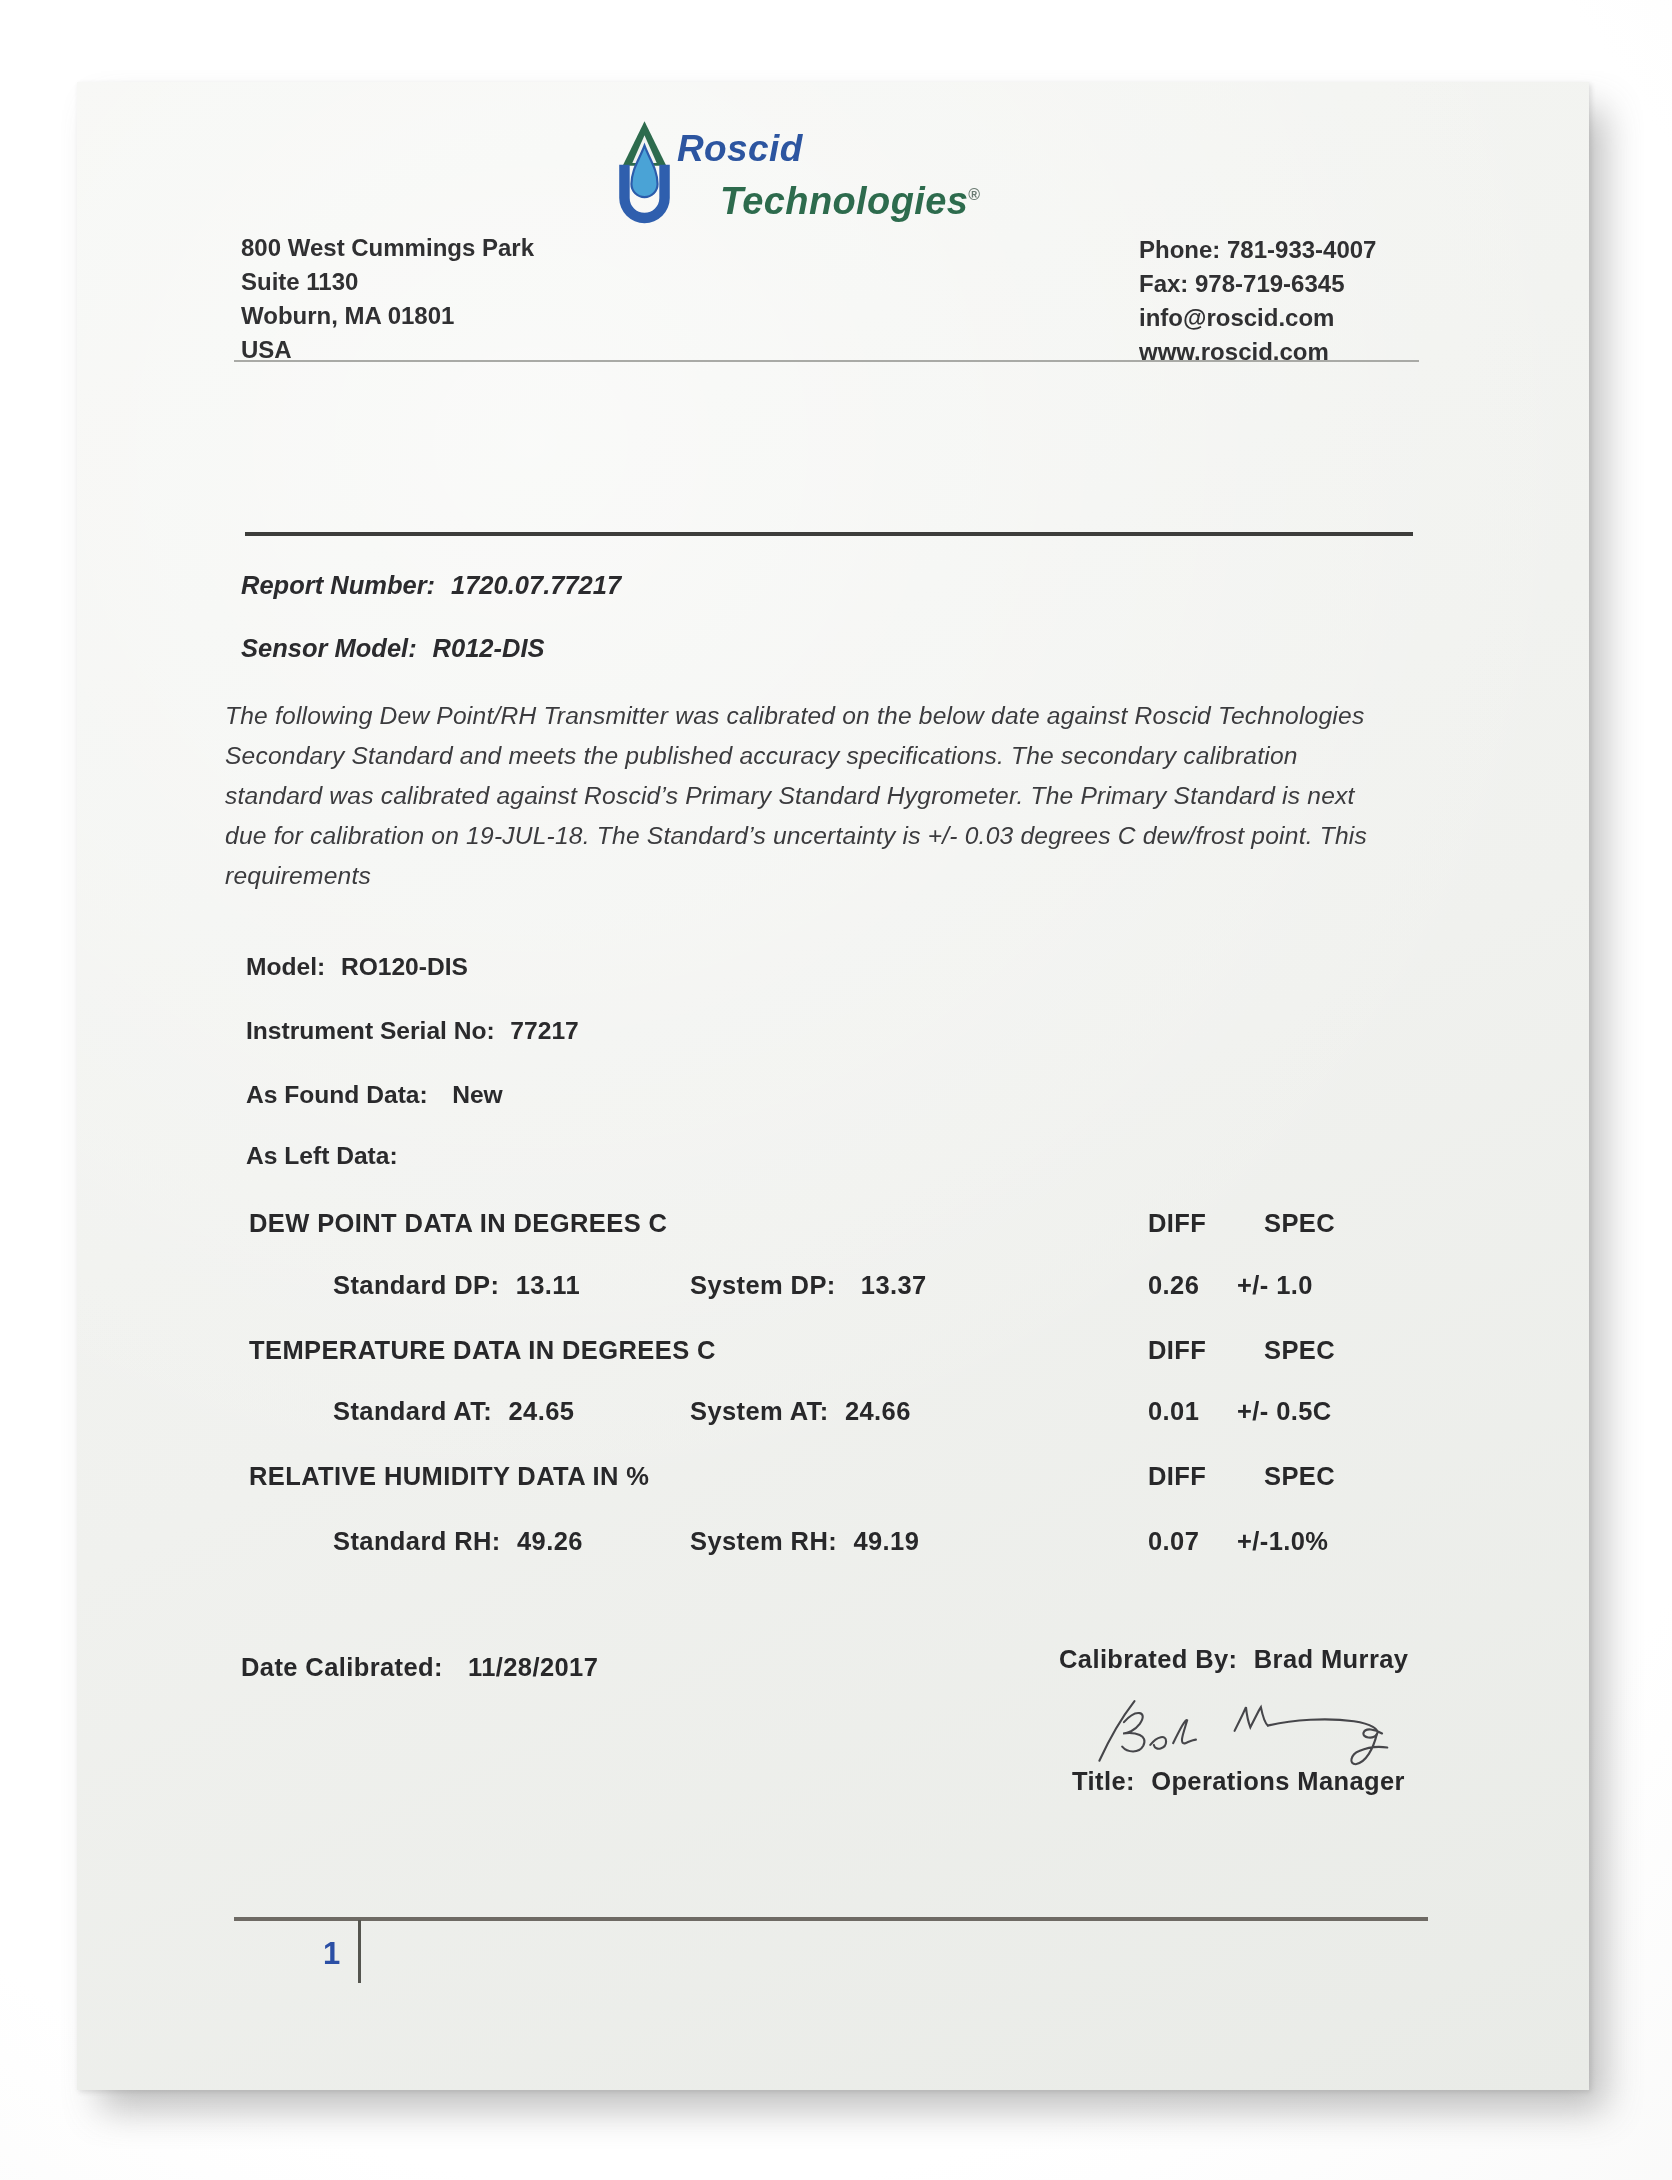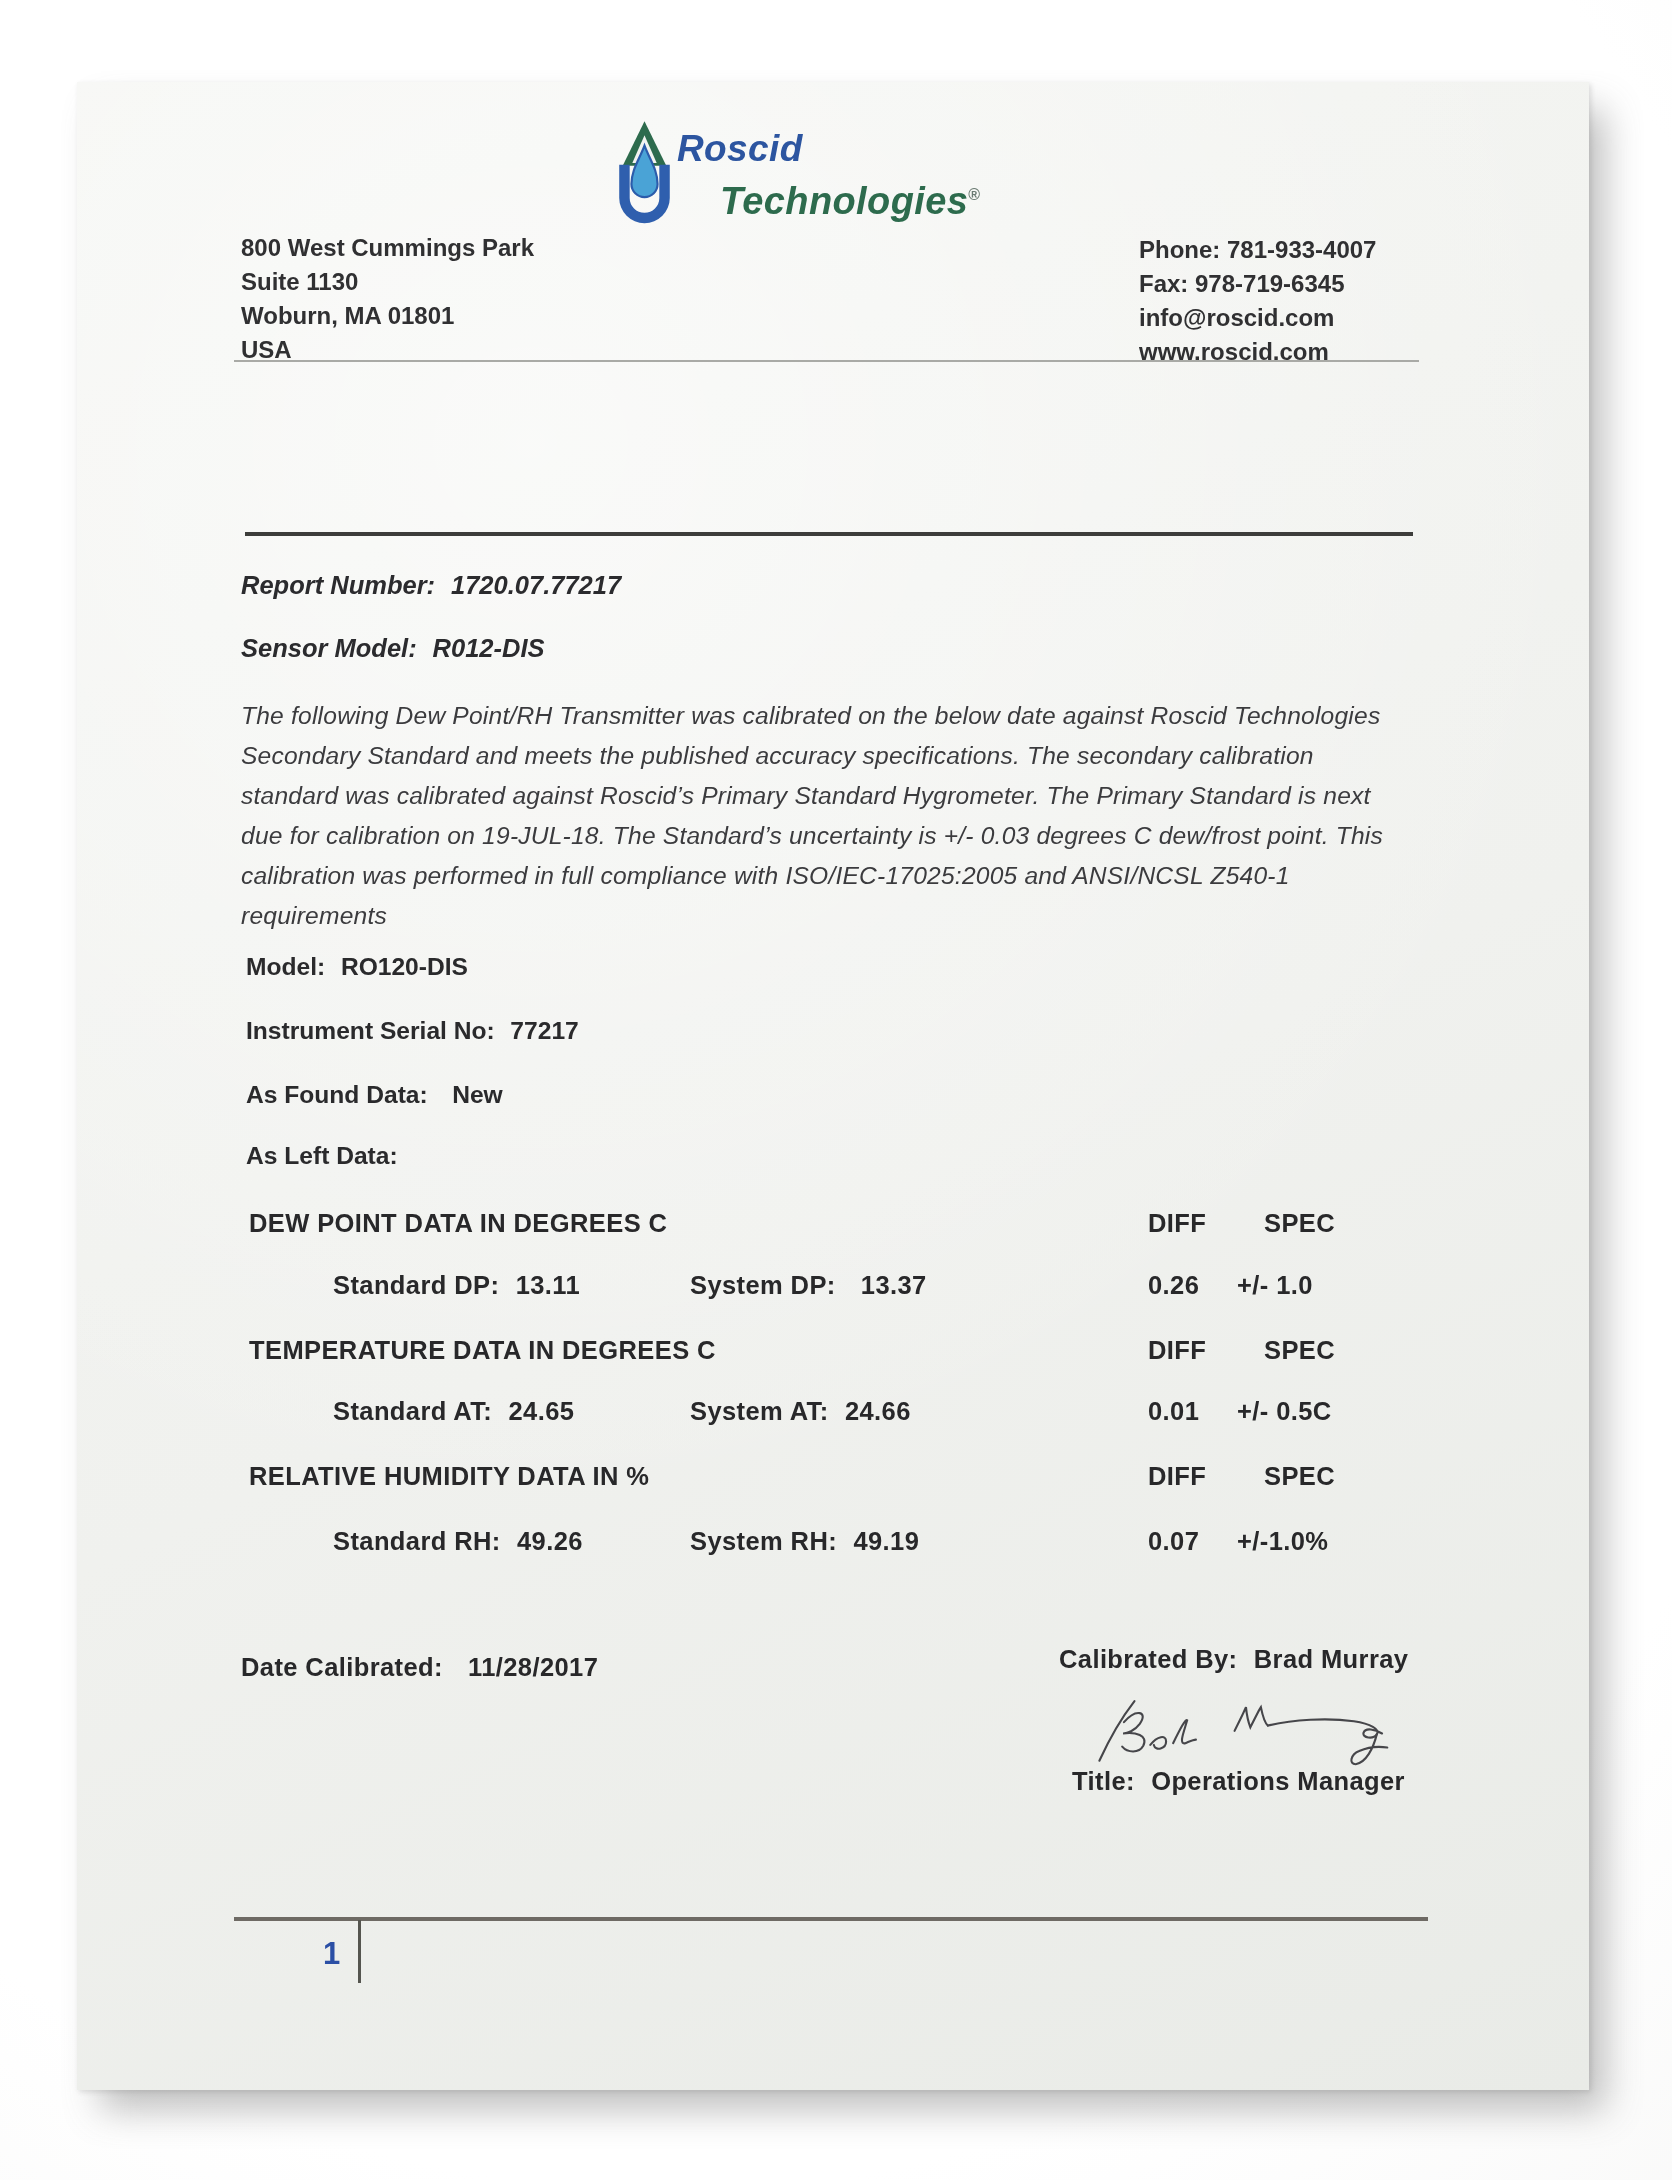--- a/index.html
+++ b/index.html
@@ -77,26 +77,25 @@
 
   <div class="abs meta" style="left:164px;top:489px;">
     <span>Report Number:</span>
     <span class="val-gap">1720.07.77217</span>
   </div>
   <div class="abs meta" style="left:164px;top:552px;">
     <span>Sensor Model:</span>
     <span class="val-gap">R012-DIS</span>
   </div>
 
-  <div class="abs para" style="left:164px;top:614px;width:1264px;">
+  <div class="abs para" style="left:148px;top:614px;width:1264px;">
     <div>The following Dew Point/RH Transmitter was calibrated on the below date against Roscid Technologies</div>
     <div>Secondary Standard and meets the published accuracy specifications.  The secondary calibration</div>
     <div>standard was calibrated against Roscid’s Primary Standard Hygrometer.   The Primary Standard is next</div>
     <div>due for calibration on 19-JUL-18. The Standard’s uncertainty is +/- 0.03 degrees C dew/frost point. This</div>
-    <div>calibration was performed in full compliance with ISO/IEC-17025:2005 and ANSI/NCSL Z540-1</div>
     <div>requirements</div>
   </div>
 
   <div class="abs lbl" style="left:169px;top:871px;">
     <span>Model:</span>
     <span class="val-gap">RO120-DIS</span>
   </div>
   <div class="abs lbl" style="left:169px;top:935px;">
     <span>Instrument Serial No:</span>
     <span class="val-gap">77217</span>

